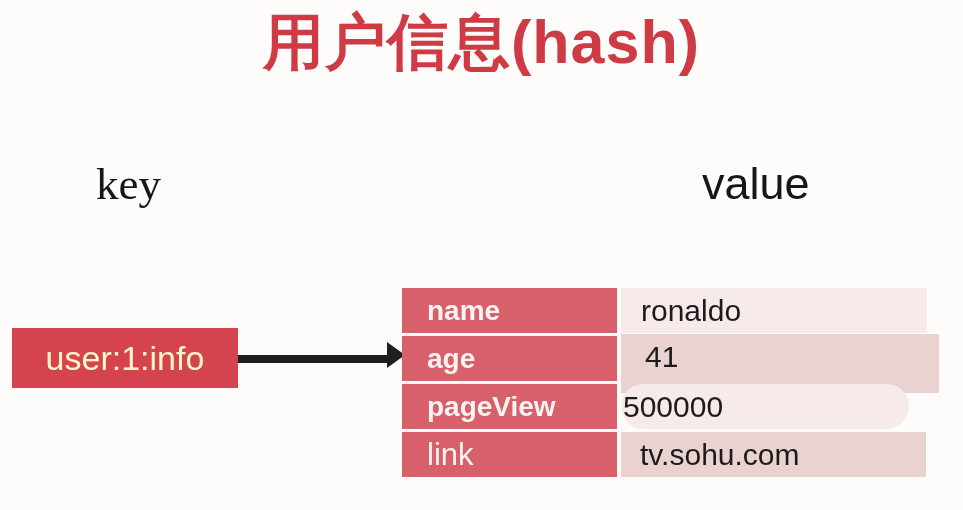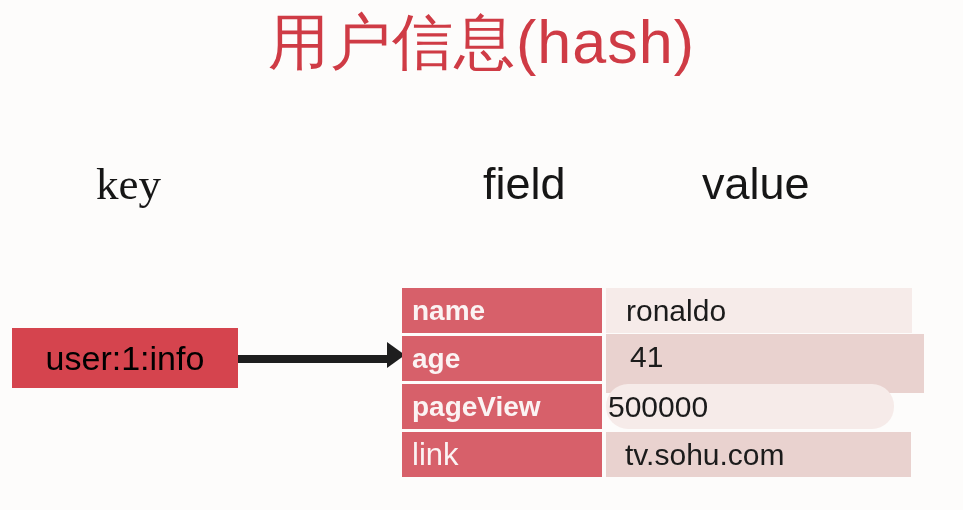--- a/index.html
+++ b/index.html
@@ -17,21 +17,21 @@
   }
 
   
   .title {
     position: absolute;
     left: 0;
     right: 0;
     top: 2px;
     text-align: center;
     font-size: 61px;
-    font-weight: 400;
+    font-weight: 700;
     letter-spacing: 1px;
     color: var(--title-red, #cf3b45);
   }
 
   
   .col-label {
     position: absolute;
     top: 158px;
     font-size: 45px;
     font-weight: 400;
@@ -42,21 +42,21 @@
   .col-label.value { left: 702px; }
 
   
   .key-box {
     position: absolute;
     left: 12px;
     top: 328px;
     width: 226px;
     height: 60px;
     background: var(--key-box-red, #d5444e);
-    color: #000000;
+    color: #fef9c3;
     font-size: 34px;
     display: flex;
     align-items: center;
     justify-content: center;
   }
 
   
   .arrow-line {
     position: absolute;
     left: 238px;
@@ -88,21 +88,21 @@
     margin-bottom: 3px;
   }
   .field-cell {
     width: 190px;
     height: 45px;
     background: var(--field-cell-red, #d7606a);
     color: #fbf3f3;
     font-size: 28px;
     font-weight: 700;
     line-height: 45px;
-    padding-left: 10px;
+    padding-left: 25px;
     flex: none;
   }
   .value-cell {
     width: 286px;
     height: 45px;
     margin-left: 4px;
     font-size: 30px;
     color: #1b1b1b;
     line-height: 45px;
     padding-left: 20px;
@@ -118,21 +118,20 @@
   .row:nth-child(4) .value-cell { padding-left: 19px; }
 </style>
 </head>
 <body>
 
 <div class="canvas">
 
   <div class="title">用户信息(hash)</div>
 
   <span class="col-label key">key</span>
-  <span class="col-label field">field</span>
   <span class="col-label value">value</span>
 
   <div class="key-box">
     <span>user:1:info</span>
   </div>
 
   <div class="arrow-line"></div>
   <div class="arrow-head"></div>
 
   <div class="hash-table">

